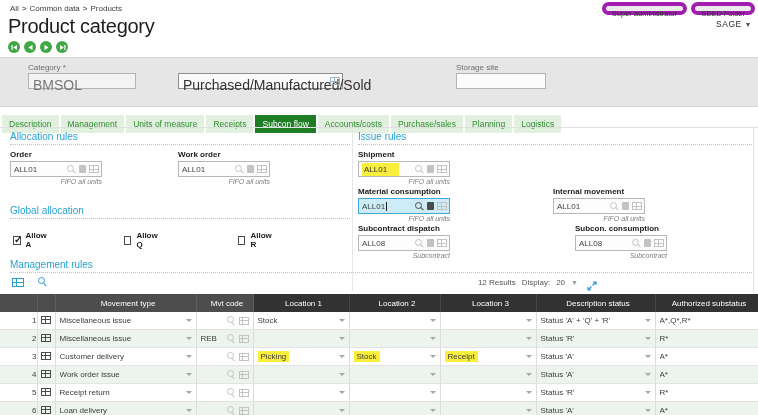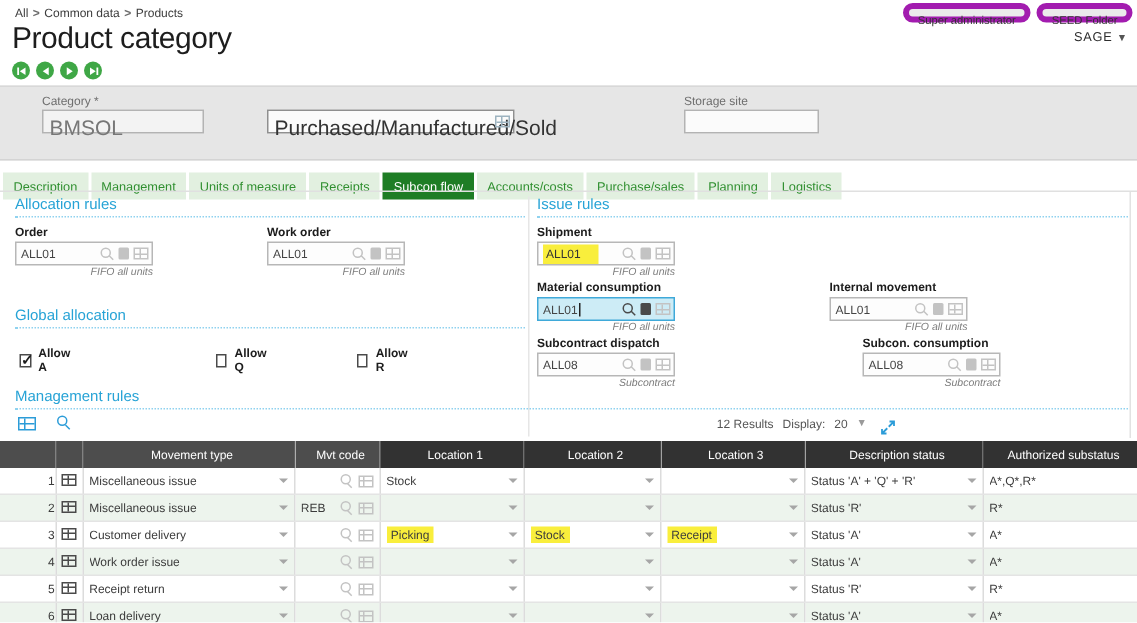--- a/index.html
+++ b/index.html
@@ -253,21 +253,21 @@
         </span>
     </div>
     <div class="fcaption">Subcontract</div>
   </div>
 
   <div class="cbrow">
     <div class="cb-item" style="left:13px;">
       <span class="cb-box on"></span>
       <span class="cb-lab">Allow A</span>
     </div>
-    <div class="cb-item" style="left:144px;">
+    <div class="cb-item" style="left:124px;">
       <span class="cb-box"></span>
       <span class="cb-lab">Allow Q</span>
     </div>
     <div class="cb-item" style="left:238px;">
       <span class="cb-box"></span>
       <span class="cb-lab">Allow R</span>
     </div>
   </div>
 
   <div class="gridbar">

